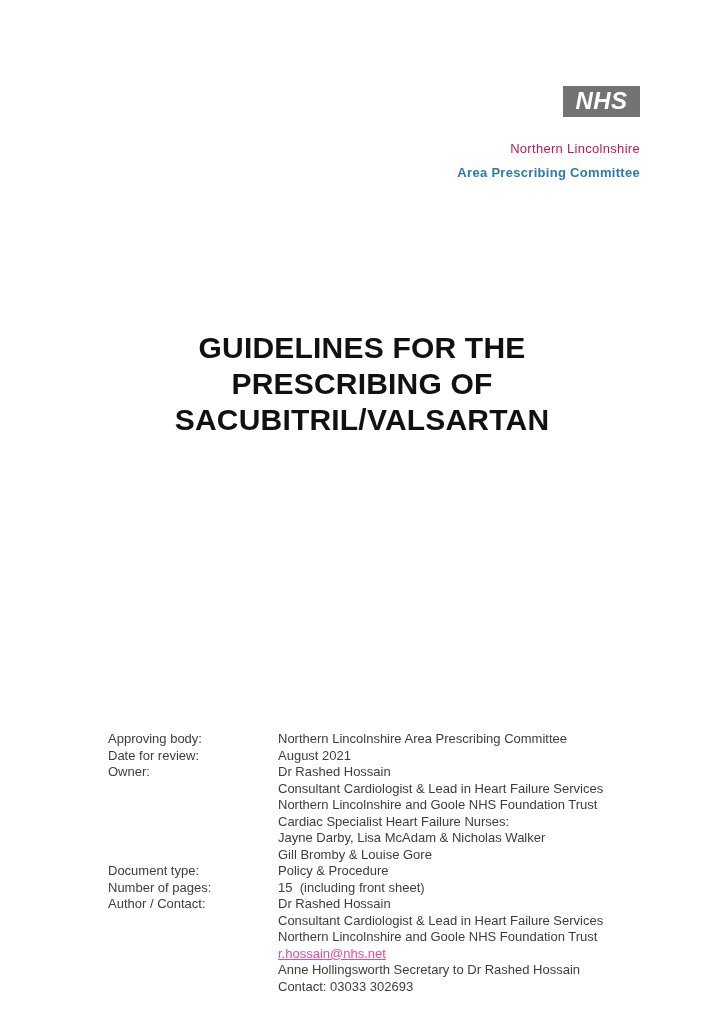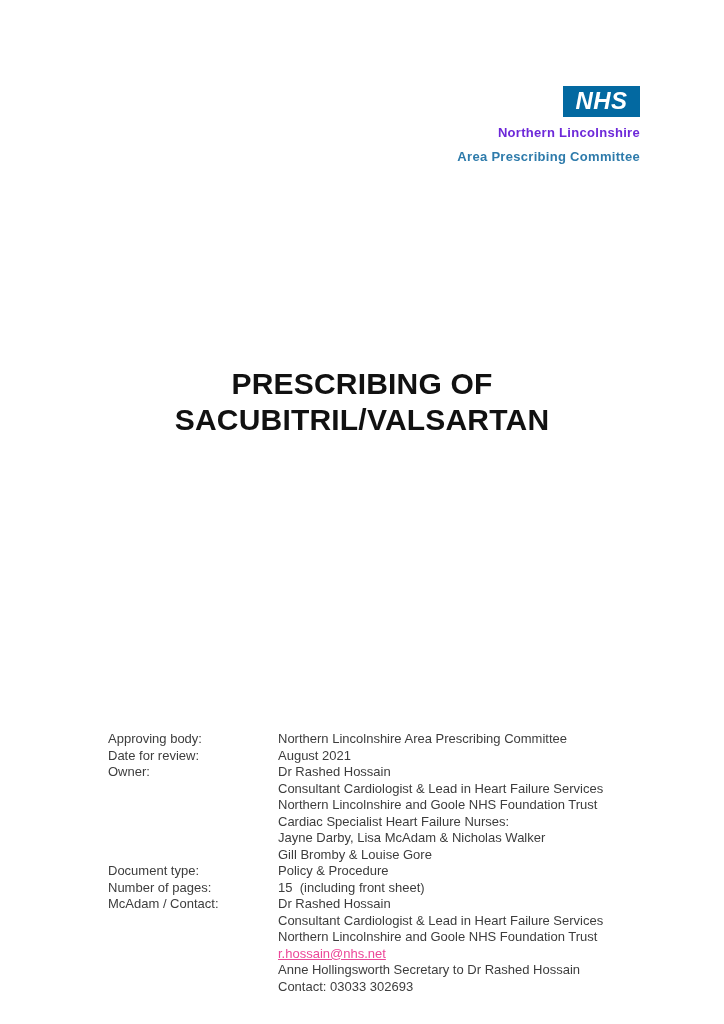--- a/index.html
+++ b/index.html
@@ -20,34 +20,34 @@
   .header {
     position: absolute;
     top: 86px;
     right: 84px;
     text-align: right;
   }
   .nhs-logo {
     display: inline-block;
     width: 77px;
     height: 31px;
-    background: #0369a1;
+    background: #737373;
     color: #ffffff;
     font-weight: bold;
     font-style: italic;
     font-size: 24px;
     line-height: 30px;
     text-align: center;
     letter-spacing: 0.5px;
   }
   .org-name {
-    margin-top: 8px;
+    margin-top: 24px;
     font-size: 13px;
-    font-weight: bold;
-    color: #6d28d9;
+    font-weight: normal;
+    color: #be185d;
     letter-spacing: 0.3px;
   }
   .committee-name {
     margin-top: 9px;
     font-size: 13px;
     font-weight: bold;
     color: #2e7bab;
     letter-spacing: 0.3px;
   }
 
@@ -100,21 +100,21 @@
 
   <div class="header">
     <div class="nhs-logo">
       <span>NHS</span>
     </div>
     <div class="org-name">Northern Lincolnshire</div>
     <div class="committee-name">Area Prescribing Committee</div>
   </div>
 
   <h1 class="doc-title">
-    <br>
+    <span>GUIDELINES FOR THE</span><br>
     <span>PRESCRIBING OF</span><br>
     <span>SACUBITRIL/VALSARTAN</span>
   </h1>
 
   <div class="metadata">
     <div class="meta-row">
       <span class="meta-label">Approving body:</span>
       <span class="meta-value">Northern Lincolnshire Area Prescribing Committee</span>
     </div>
     <div class="meta-row">
@@ -147,21 +147,21 @@
     </div>
     <div class="meta-row">
       <span class="meta-label">Document type:</span>
       <span class="meta-value">Policy &amp; Procedure</span>
     </div>
     <div class="meta-row">
       <span class="meta-label">Number of pages:</span>
       <span class="meta-value">15  (including front sheet)</span>
     </div>
     <div class="meta-row">
-      <span class="meta-label">McAdam / Contact:</span>
+      <span class="meta-label">Author / Contact:</span>
       <span class="meta-value">Dr Rashed Hossain</span>
     </div>
     <div class="meta-row">
       <span class="meta-label"></span>
       <span class="meta-value">Consultant Cardiologist &amp; Lead in Heart Failure Services</span>
     </div>
     <div class="meta-row">
       <span class="meta-label"></span>
       <span class="meta-value">Northern Lincolnshire and Goole NHS Foundation Trust</span>
     </div>

